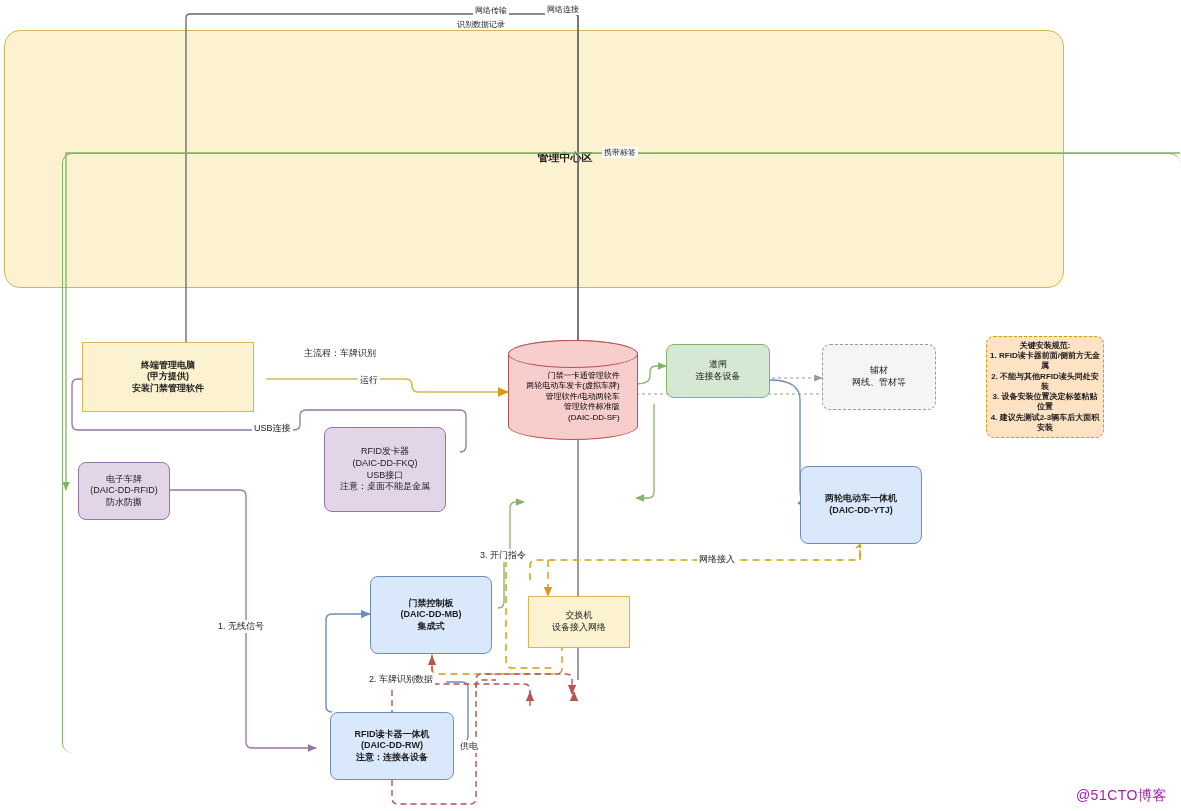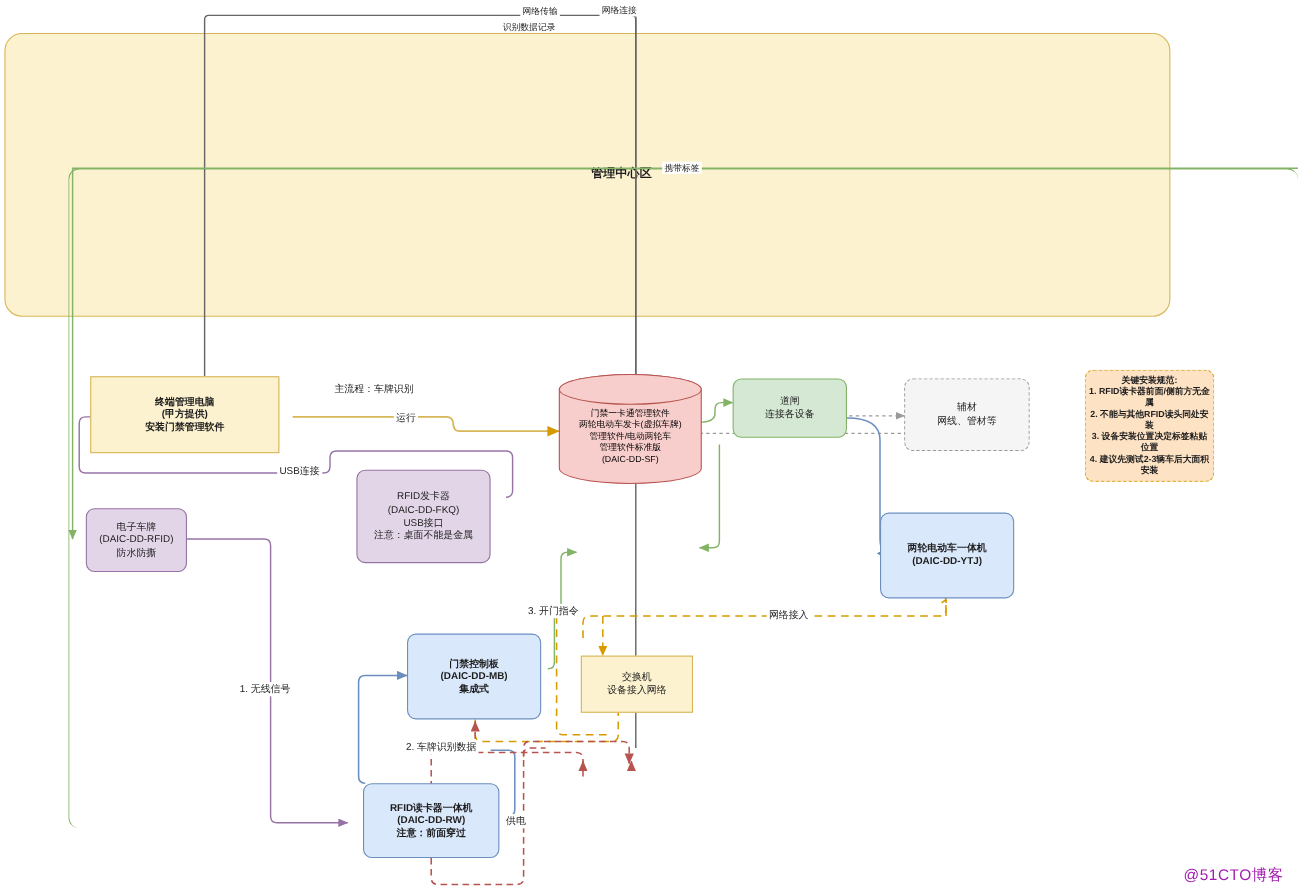--- a/index.html
+++ b/index.html
@@ -58,21 +58,21 @@
   .n-grey  { background:#f5f5f5; border:1px dashed #9a9a9a; border-radius:8px; }
   .n-red-d { background:#f8cecc; border:1px dashed #b85450; border-radius:8px; }
   .n-orange{ background:#fde2c4; border:1px dashed #d79b00; border-radius:8px; }
 
   
   .cyl{
     position:absolute;
     background:#f8cecc;
     border:1px solid #b85450;
     border-radius:50% / 14%;
-    display:flex;align-items:center;justify-content:center;text-align:center;
+    display:flex;align-items:center;justify-content:center;text-align:right;
     line-height:1.3;
   }
   .cyl .cap{
     position:absolute;
     left:-1px; right:-1px; top:-1px;
     height:26px;
     border:1px solid #b85450;
     border-radius:50%;
     background:#f8cecc;
   }
@@ -249,21 +249,21 @@
       <span class="ln b">门禁控制板</span>
       <span class="ln b">(DAIC-DD-MB)</span>
       <span class="ln b">集成式</span>
     </span>
   </div>
 
   <div class="node n-blue f9" style="left:330px; top:712px; width:124px; height:68px;">
     <span class="txt">
       <span class="ln b">RFID读卡器一体机</span>
       <span class="ln b">(DAIC-DD-RW)</span>
-      <span class="ln b">注意：前面穿过</span>
+      <span class="ln b">注意：连接各设备</span>
     </span>
   </div>
 
 
   <div class="node n-orange f8" style="left:986px; top:336px; width:118px; height:102px;">
     <span class="txt b" style="padding:0 3px;">
       <span class="ln">关键安装规范:</span>
       <span class="ln">1. RFID读卡器前面/侧前方无金</span>
       <span class="ln">属</span>
       <span class="ln">2. 不能与其他RFID读头同处安</span>

